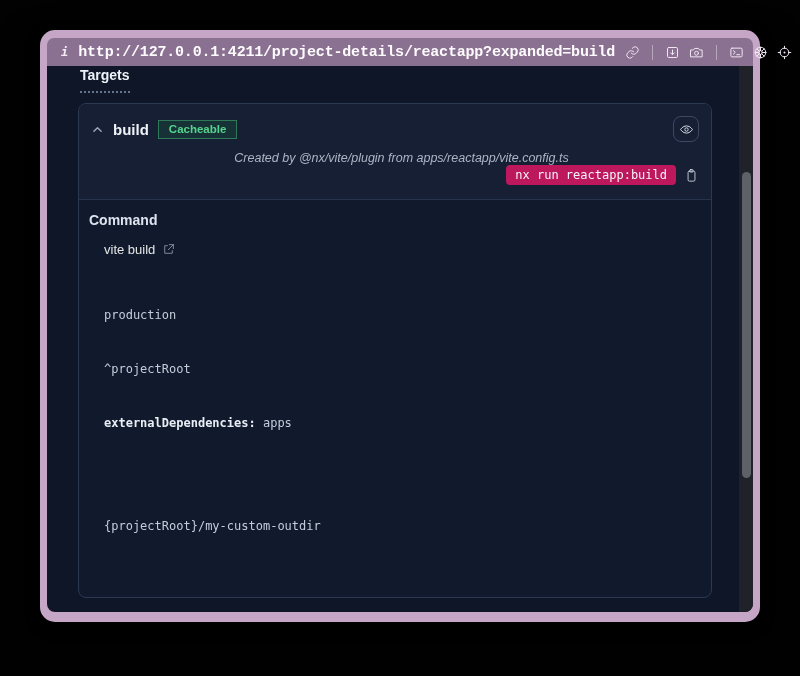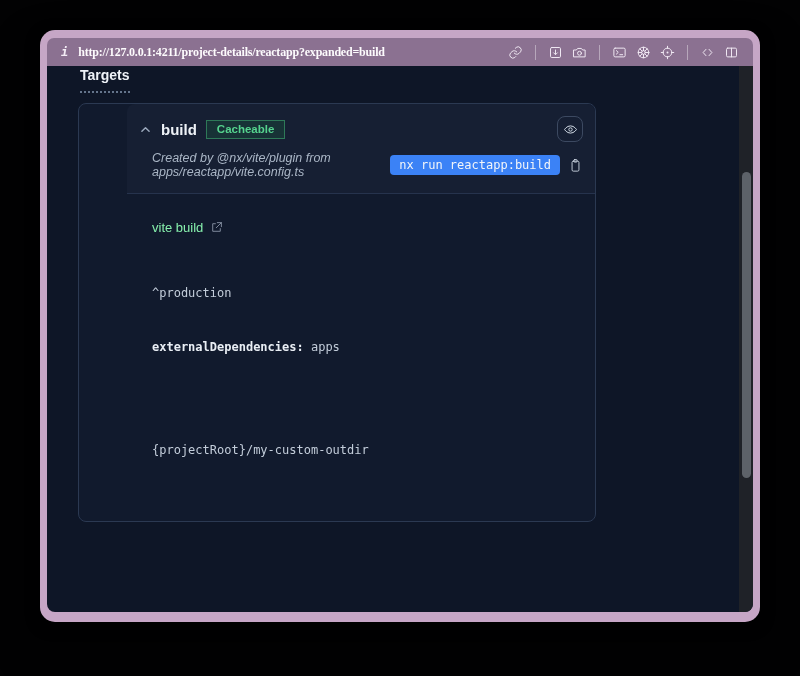--- a/index.html
+++ b/index.html
@@ -16,74 +16,74 @@
   }
 
   
   .toolbar {
     position:absolute; left:7px; right:7px; top:8px; height:28px;
     background:#8b7191; border-radius:7px 7px 0 0;
     display:flex; align-items:center; padding:0 14px; gap:10px;
   }
   .info-glyph { font-family:"DejaVu Sans Mono", monospace; font-style:italic;
                 font-weight:700; font-size:12px; color:#f3ecf5; }
-  .url { font-family:Liberation Serif, serif; font-size:12px; font-weight:700;
+  .url { font-family:Liberation Mono, monospace; font-size:15px; font-weight:700;
          color:#fdfbfd; letter-spacing:-.2px; white-space:nowrap; }
   .tool-icons { margin-left:auto; display:flex; align-items:center; gap:9px; }
   .tool-icons svg { width:15px; height:15px; stroke:#efe7f2; fill:none;
                     stroke-width:1.6; stroke-linecap:round; stroke-linejoin:round; display:block; }
   .tb-btn { display:flex; align-items:center; justify-content:center; cursor:pointer; }
   .tb-sep { width:1px; height:15px; background:rgba(255,255,255,.38); margin:0 3px; }
 
   
   .viewport {
     position:absolute; left:7px; right:7px; top:36px; bottom:10px;
     background:#0e1627; border-radius:0 0 8px 8px;
     overflow:hidden; padding-left:31px;
   }
 
   .targets-heading { display:inline-block; margin:-7px 0 0 2px;
     font-size:14px; font-weight:700; color:#eef2f8; line-height:20px;
     border-bottom:2px dotted #64748b; padding-bottom:6px; }
 
   
-  .card { width:518px; background:#111a2d; border:1px solid #2b3952; border-radius:8px;padding-left:48px; }
+  .card { width:634px; background:#111a2d; border:1px solid #2b3952; border-radius:8px; }
   .build-card { margin-top:10px; }
 
   .card-header { background:#161f33; border-bottom:1px solid #26334d;
                  border-radius:8px 8px 0 0; padding:12px 12px 14px 12px; }
   .hdr-row { display:flex; align-items:center; gap:9px; cursor:pointer; }
   .hdr-row svg.chev { width:13px; height:13px; stroke:#9aa7bb; fill:none;
                       stroke-width:2; stroke-linecap:round; stroke-linejoin:round; }
   .target-title { font-size:15px; font-weight:700; color:#eef2f7; }
   .badge { font-size:11.5px; font-weight:600; color:#55d38e;
            background:rgba(30,100,64,.28); border:1px solid rgba(66,180,117,.55);
            padding:2.5px 10px; border-radius:0; }
   .spacer { flex:1; }
   .eye-btn { width:26px; height:26px; border:1px solid #3c4961; border-radius:8px;
              background:transparent; display:flex; align-items:center; justify-content:center;
              cursor:pointer; }
   .eye-btn svg { width:15px; height:15px; stroke:#cfd8e3; fill:none; stroke-width:1.6; }
 
-  .created-row { display:flex; align-items:center; margin-top:9px; padding-left:13px; }
+  .created-row { display:flex; align-items:center; margin-top:9px; padding-left:13px;flex-direction:column; }
   .created-text { font-style:italic; font-size:12.5px; color:#aab6c6; }
   .run-group { margin-left:auto; display:flex; align-items:center; gap:8px; }
   .chip { font-family:"DejaVu Sans Mono", monospace; font-size:12px; color:#f2f5f9;
-          background:#3b82f6; border-radius:4px; padding:3px 9px; white-space:nowrap; }
+          background:#be185d; border-radius:4px; padding:3px 9px; white-space:nowrap; }
   .icon-btn { background:none; border:none; cursor:pointer; display:flex; padding:0; }
   .icon-btn svg { width:15px; height:15px; stroke:#c6d0dc; fill:none; stroke-width:1.5;
                   stroke-linecap:round; stroke-linejoin:round; }
 
   .card-body { padding:12px 10px 26px 10px; }
   .sec-h { font-size:14px; font-weight:600; color:#dee5ee; }
   .sec-h .dotted { display:inline-block; border-bottom:2px dotted #5c6b84; padding-bottom:4px; }
   .mt { margin-top:24px; }
 
   .command-line { display:flex; align-items:center; gap:7px; margin:14px 0 0 15px;
-                  font-size:13px; color:#86efac; }
+                  font-size:13px; color:#e5e5e5; }
   .command-line svg { width:13px; height:13px; stroke:#8e99ab; fill:none; stroke-width:1.6;
                       stroke-linecap:round; stroke-linejoin:round; cursor:pointer; }
 
   .mono-list { list-style:none; margin:13px 0 0 15px;
                font-family:"DejaVu Sans Mono", monospace; font-size:12px;
                color:#c3cdda; line-height:18px; white-space:pre; }
   .mono-list strong { color:#e9eef4; font-weight:700;margin-top:7px; }
 
   
   .scrollbar { position:absolute; right:0; top:0; bottom:0; width:14px;
@@ -189,31 +189,33 @@
                     <rect x="6.5" y="5" width="11" height="16" rx="2"></rect>
                     <rect x="9.5" y="2.5" width="5" height="4" rx="1"></rect>
                   </svg>
               </button>
             </div>
           </div>
         </div>
 
         <div class="card-body">
 
+          <h3 class="sec-h"><span>Command</span></h3>
           <div class="command-line">
             <span>vite build</span>
             <svg viewBox="0 0 24 24">
                 <path d="M10 5H5v14h14v-5"></path>
                 <path d="M13.5 3H21v7.5"></path>
                 <path d="M21 3 11.5 12.5"></path>
               </svg>
           </div>
 
           <ul class="mono-list">
-            <li>^production</li>
+            <li>production</li>
+            <li>^projectRoot</li>
             <li><strong>externalDependencies:</strong><span> apps</span></li>
           </ul>
 
           <ul class="mono-list">
             <li>{projectRoot}/my-custom-outdir</li>
           </ul>
 
         </div>
       </section>
 

